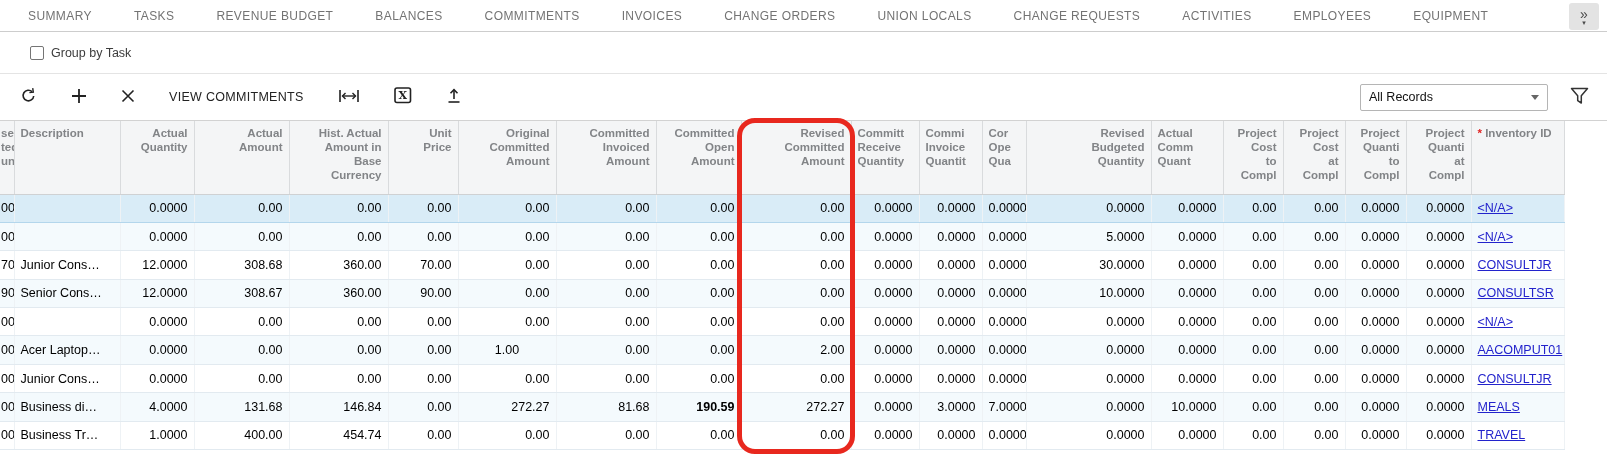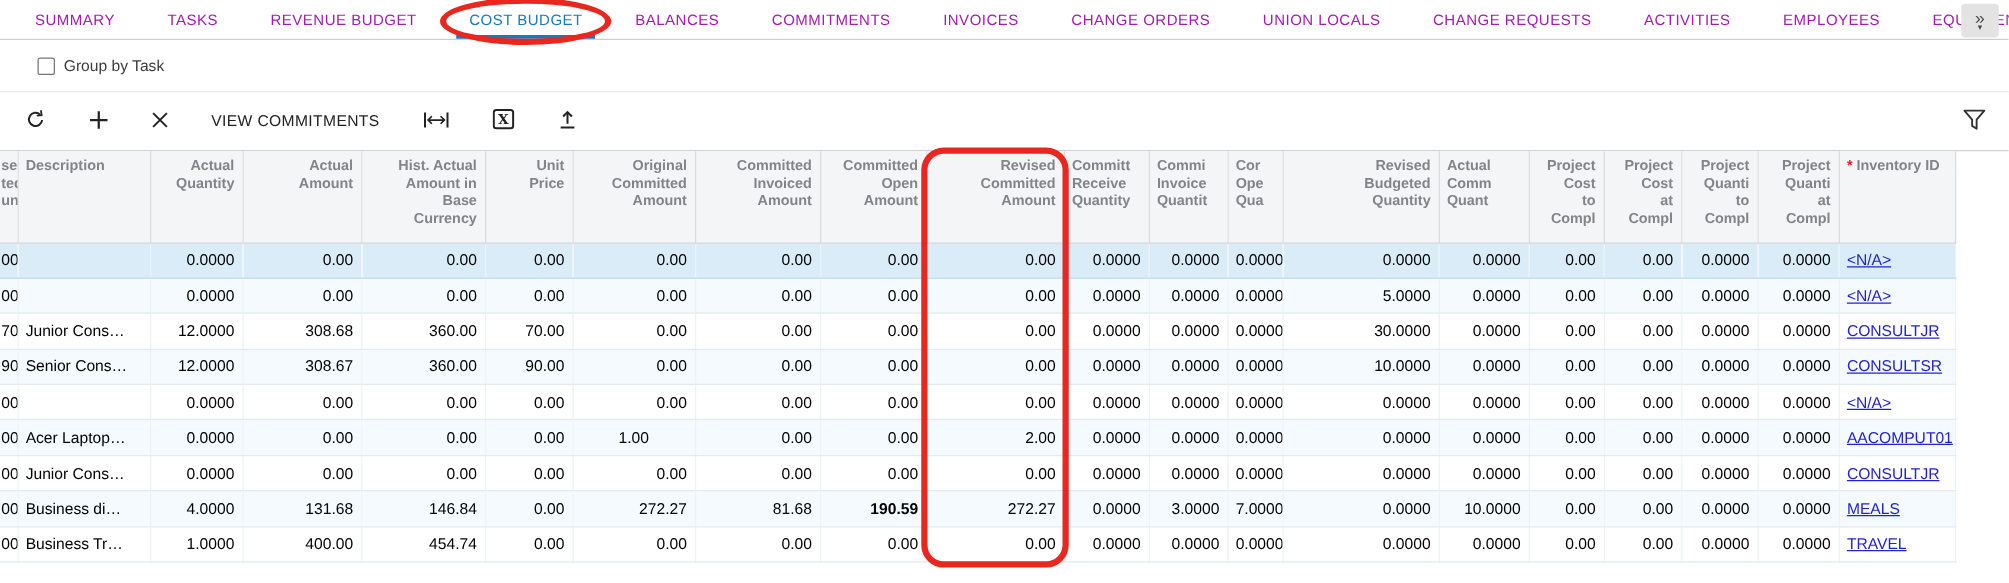--- a/index.html
+++ b/index.html
@@ -10,21 +10,21 @@
   }
 
   
   .tabbar {
     position:relative; height:32px; border-bottom:1px solid #cdcdcd;
     display:flex; align-items:stretch; background:#fff; overflow:visible; z-index:20;
   }
   .tabs { display:flex; align-items:stretch; padding-left:18px; }
   .tab {
     position:relative; display:flex; align-items:center; padding:0 10px; margin-right:22px;
-    font-size:12px; letter-spacing:.4px; color:#a21caf; cursor:default; white-space:nowrap;
+    font-size:12px; letter-spacing:.4px; color:#737373; cursor:default; white-space:nowrap;
   }
   .tab.active { color:#1879bd; box-shadow:inset 0 -3px 0 #1879bd; }
   .tab-annotation {
     display:none; position:absolute; top:-2px; bottom:-5px; left:-13px; right:-13px;
     border:5px solid #e8281e; border-radius:50%; pointer-events:none; z-index:30;
   }
   .tab.annotated .tab-annotation { display:block; }
   .tab-overflow {
     position:absolute; right:8px; top:3px; width:30px; height:27px; border:none;
     background:#e3e3e3; border-radius:3px; display:flex; flex-direction:column;
@@ -105,24 +105,20 @@
     <span class="tab-label">SUMMARY</span>
 
   </div>
       <div class="tab">
     <span class="tab-label">TASKS</span>
 
   </div>
       <div class="tab">
     <span class="tab-label">REVENUE BUDGET</span>
 
-  </div>
-      <div class="tab active annotated">
-    <span class="tab-label">COST BUDGET</span>
-    <span class="tab-annotation"></span>
   </div>
       <div class="tab">
     <span class="tab-label">BALANCES</span>
 
   </div>
       <div class="tab">
     <span class="tab-label">COMMITMENTS</span>
 
   </div>
       <div class="tab">
@@ -211,20 +207,24 @@
   <button class="tbtn">
     <span>
       <svg width="16" height="17" viewBox="0 0 16 17">
           <path d="M8 12V2.7" stroke="#222" stroke-width="1.6" fill="none"></path>
           <path d="M4.5 6.2 8 2.7l3.5 3.5" fill="none" stroke="#222" stroke-width="1.6"></path>
           <path d="M2.5 15h11" stroke="#222" stroke-width="1.6"></path>
         </svg>
     </span>
   </button>
   <div class="toolbar-right">
+    <div class="select">
+      <span class="val">All Records</span>
+      <span class="caret"></span>
+    </div>
     <button class="funnel-btn">
       <span>
         <svg width="19" height="18" viewBox="0 0 19 18">
             <path d="M1.5 1.5h16l-6.2 7.2v7.3l-3.6-2.3V8.7z" fill="none" stroke="#333" stroke-width="1.5" stroke-linejoin="round"></path>
           </svg>
       </span>
     </button>
   </div>
 </div>
 

